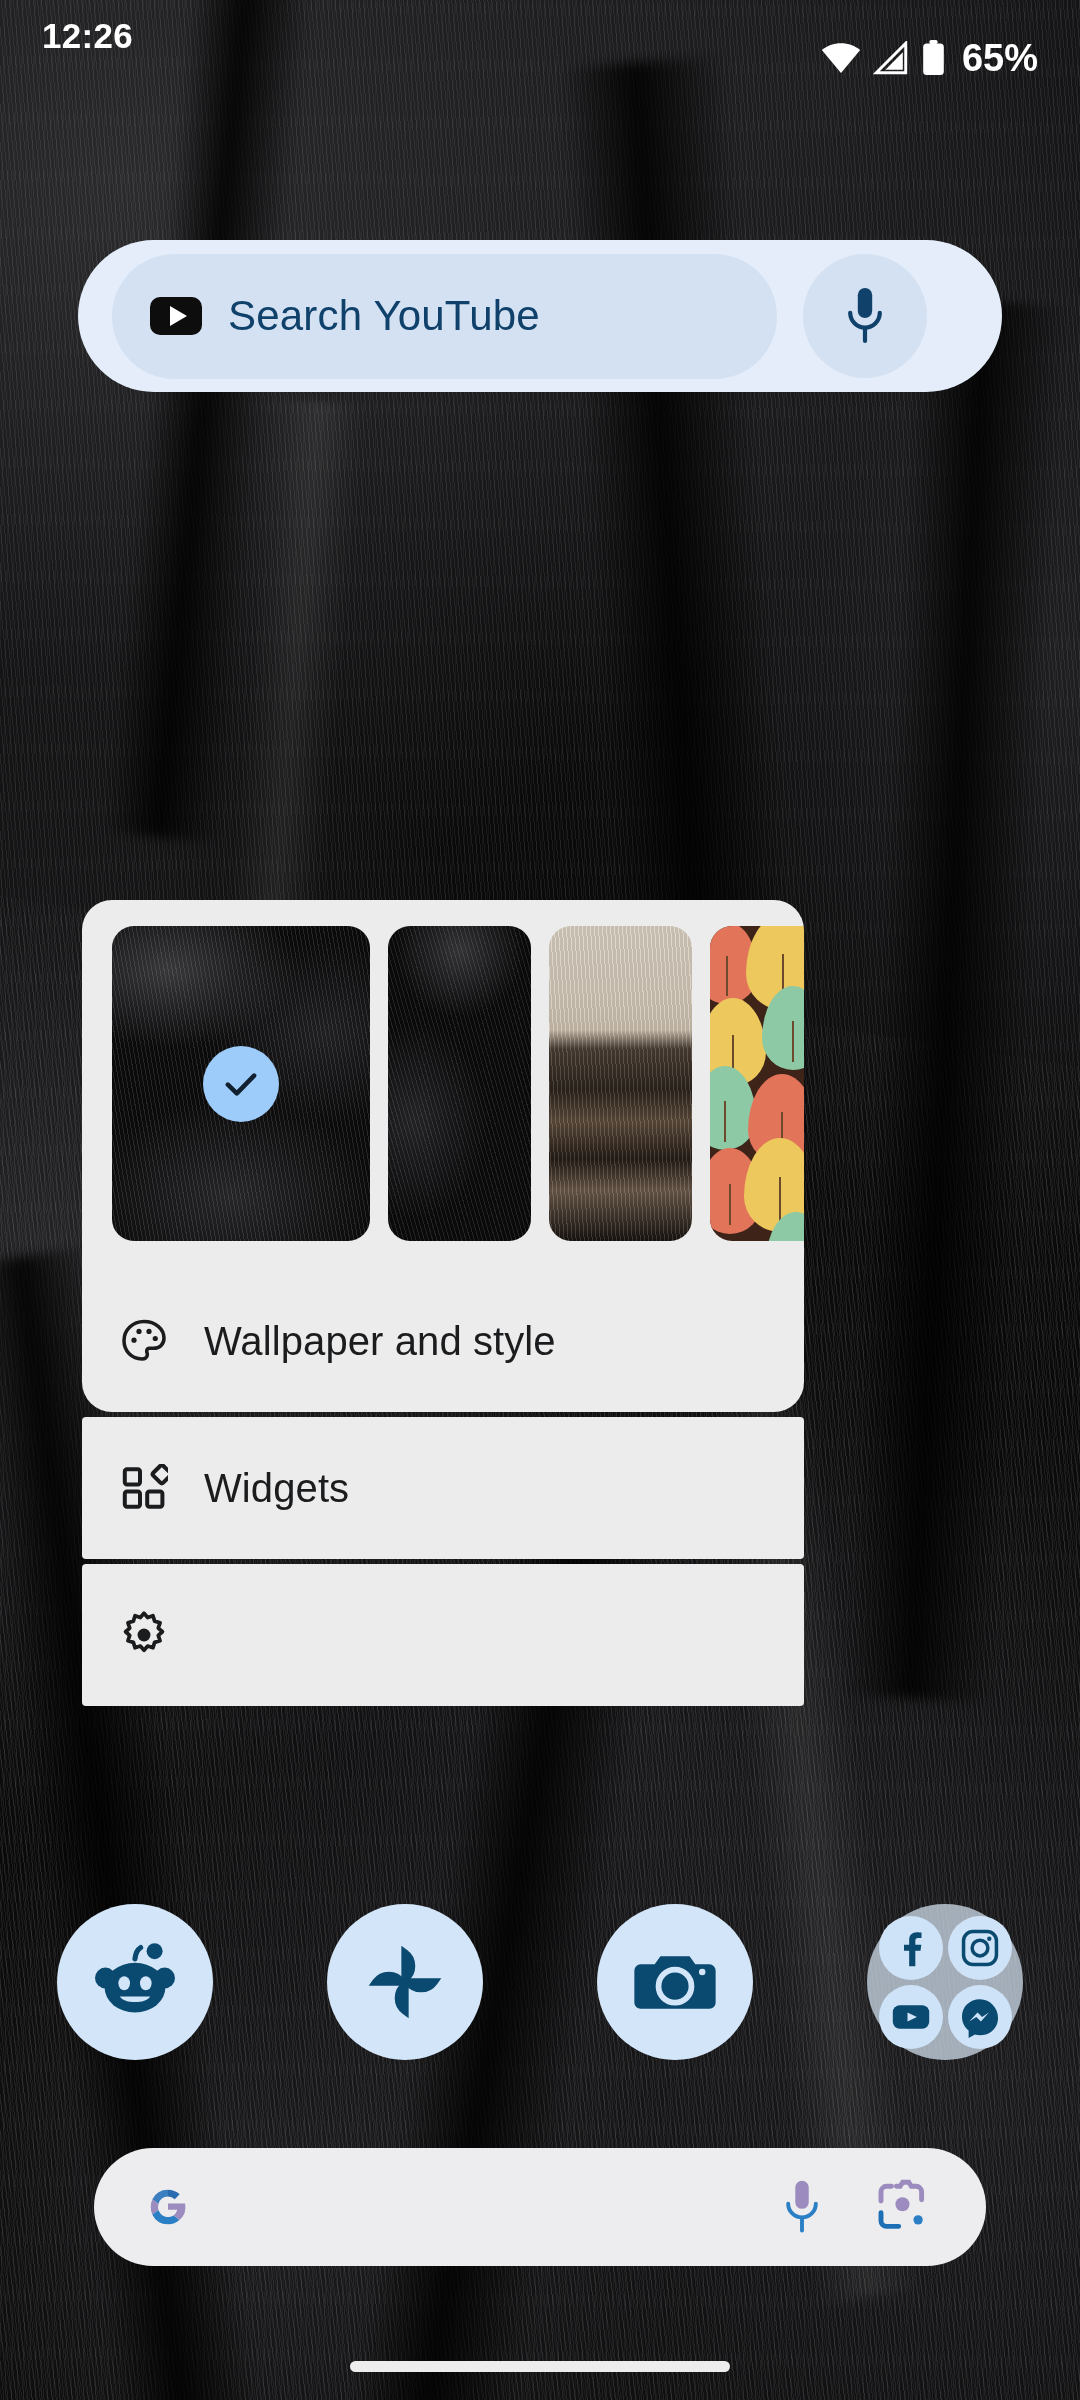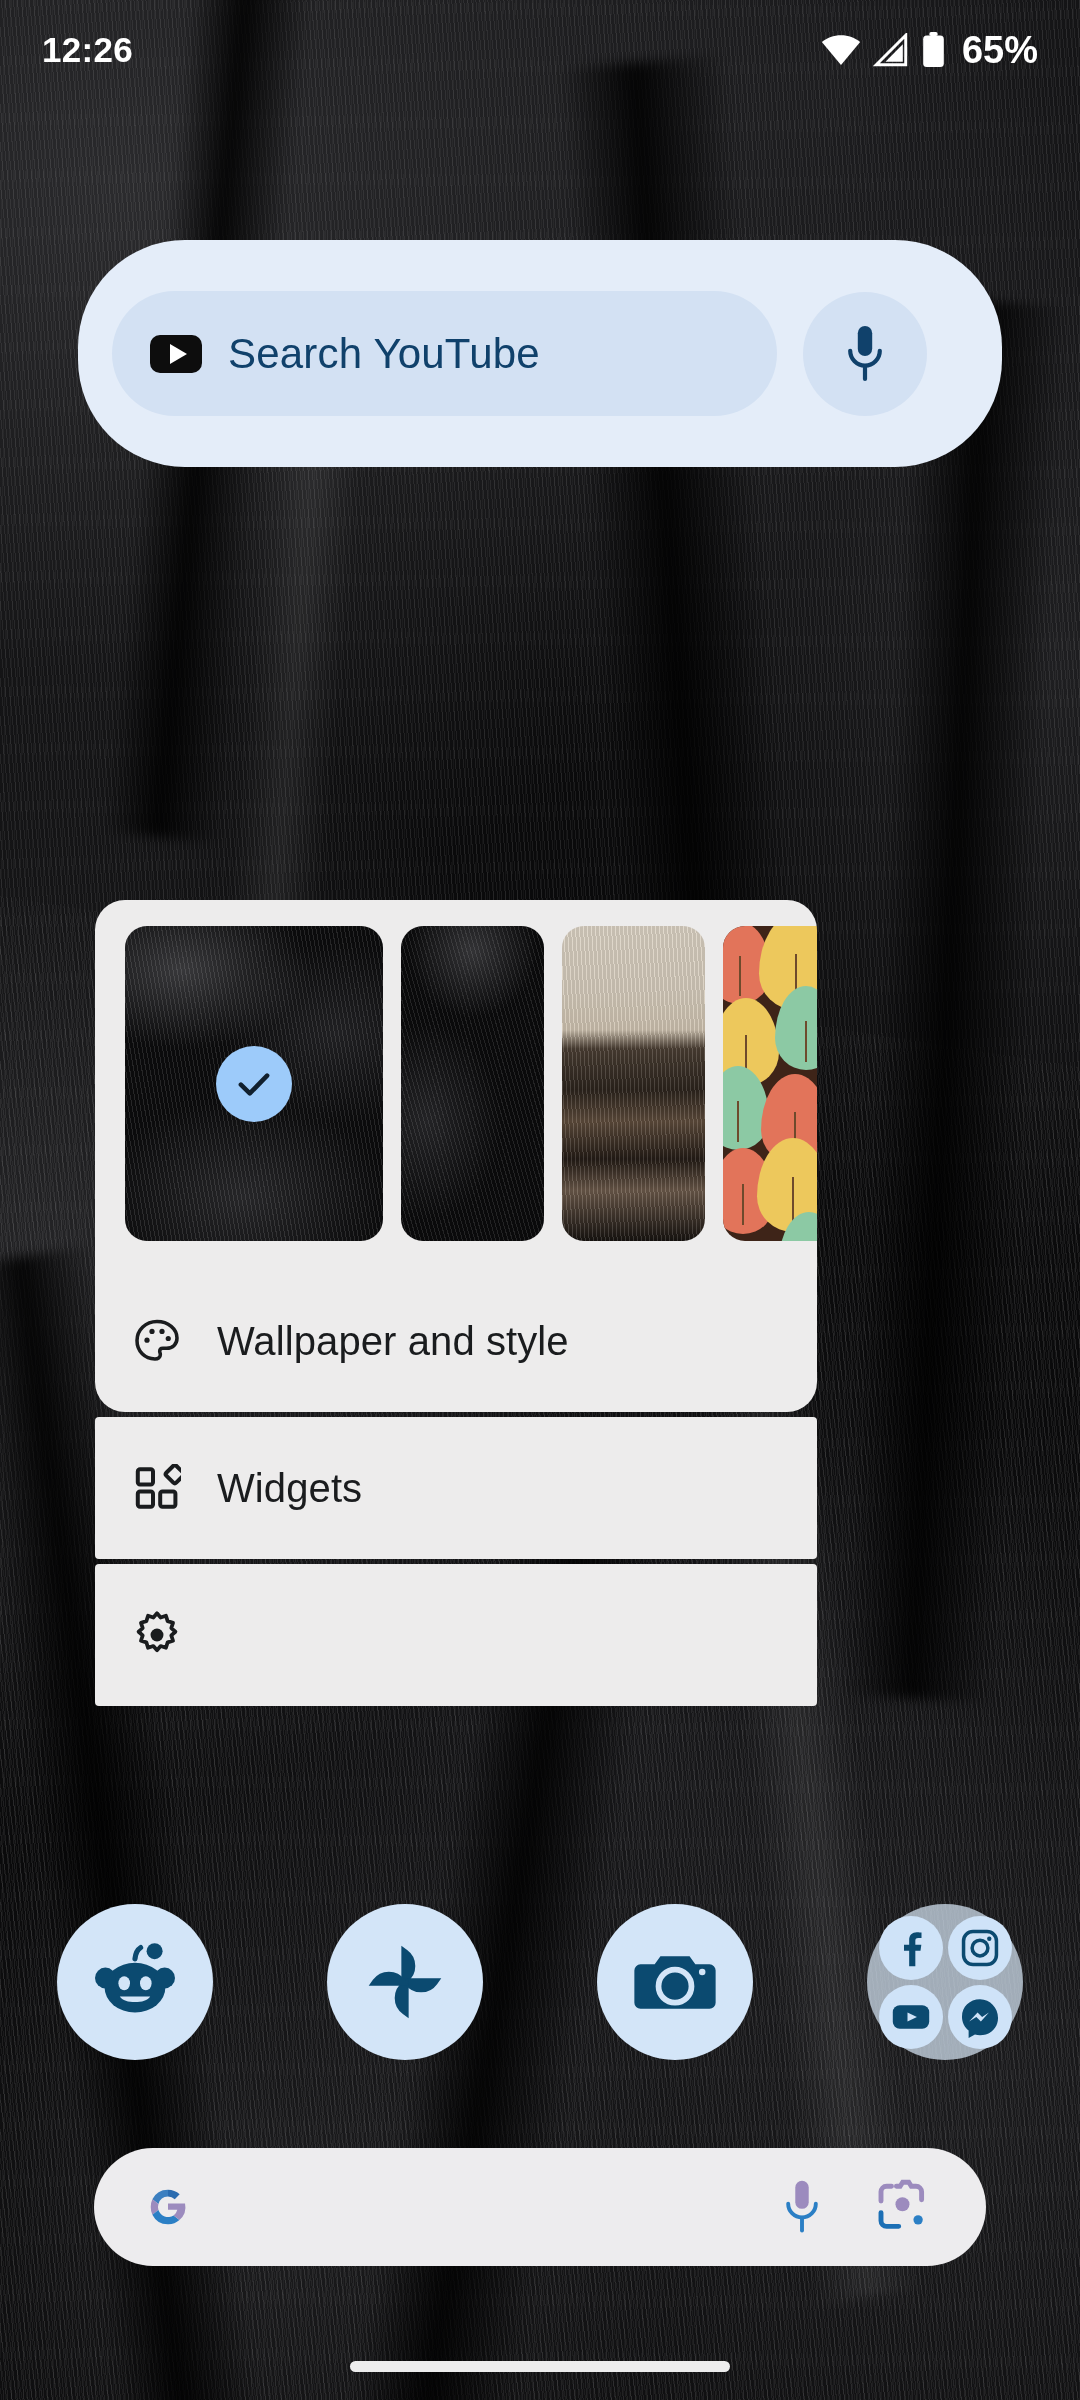--- a/index.html
+++ b/index.html
@@ -57,52 +57,52 @@
     filter:blur(6px);
   }
   .vane {
     position:absolute;
     background:linear-gradient(90deg, rgba(255,255,255,0), rgba(255,255,255,.07) 50%, rgba(255,255,255,0));
     filter:blur(4px);
   }
 
   
   .statusbar {
-    position:absolute; left:0; top:8px; width:1080px; height:84px;
-    display:flex; align-items:center; justify-content:space-between;
+    position:absolute; left:0; top:16px; width:1080px; height:84px;
+    display:flex; justify-content:space-between;
     padding:0 42px; color:#fff; z-index:40;
   }
   .clock { font-size:35px; font-weight:700; letter-spacing:.3px; }
   .status-right { display:flex; align-items:center; gap:12px; }
   .batt-pct { font-size:38px; font-weight:700; margin-left:4px; }
 
   
   .yt-widget {
-    position:absolute; left:78px; top:240px; width:924px; height:227px;
+    position:absolute; left:78px; top:240px; width:924px; height:152px;
     background:#E4EDF9; border-radius:107px;
     display:flex; align-items:center; z-index:20;
   }
   .yt-pill {
     margin-left:34px; width:665px; height:125px;
     background:#D3E1F3; border-radius:63px;
     display:flex; align-items:center; padding-left:38px; gap:26px;
   }
   .yt-glyph { width:52px; height:38px; background:#0D0D0D; border-radius:10px;
               display:flex; align-items:center; justify-content:center; flex:0 0 auto; }
   .yt-tri { width:0; height:0; border-left:17px solid #fff;
             border-top:10px solid transparent; border-bottom:10px solid transparent;
             margin-left:4px; }
   .yt-text { font-size:42px; color:#10416B; letter-spacing:.2px; white-space:nowrap; }
   .yt-mic {
     margin-left:26px; width:124px; height:124px; border-radius:62px;
     background:#D3E1F3; display:flex; align-items:center; justify-content:center;
   }
 
   
-  .popup { position:absolute; left:95px; top:900px; width:722px; z-index:30; }
+  .popup { position:absolute; left:82px; top:900px; width:722px; z-index:30; }
   .pop-card {
     background:#EDECEC; border-radius:4px; overflow:hidden;
   }
   .pop-card.thumbs-card { border-radius:30px; }
   .thumb-row {
     display:flex; gap:18px; padding:26px 30px 0 30px;
     height:370px; overflow:hidden;
   }
   .thumb {
     position:relative; border-radius:22px; overflow:hidden; flex:0 0 auto;

